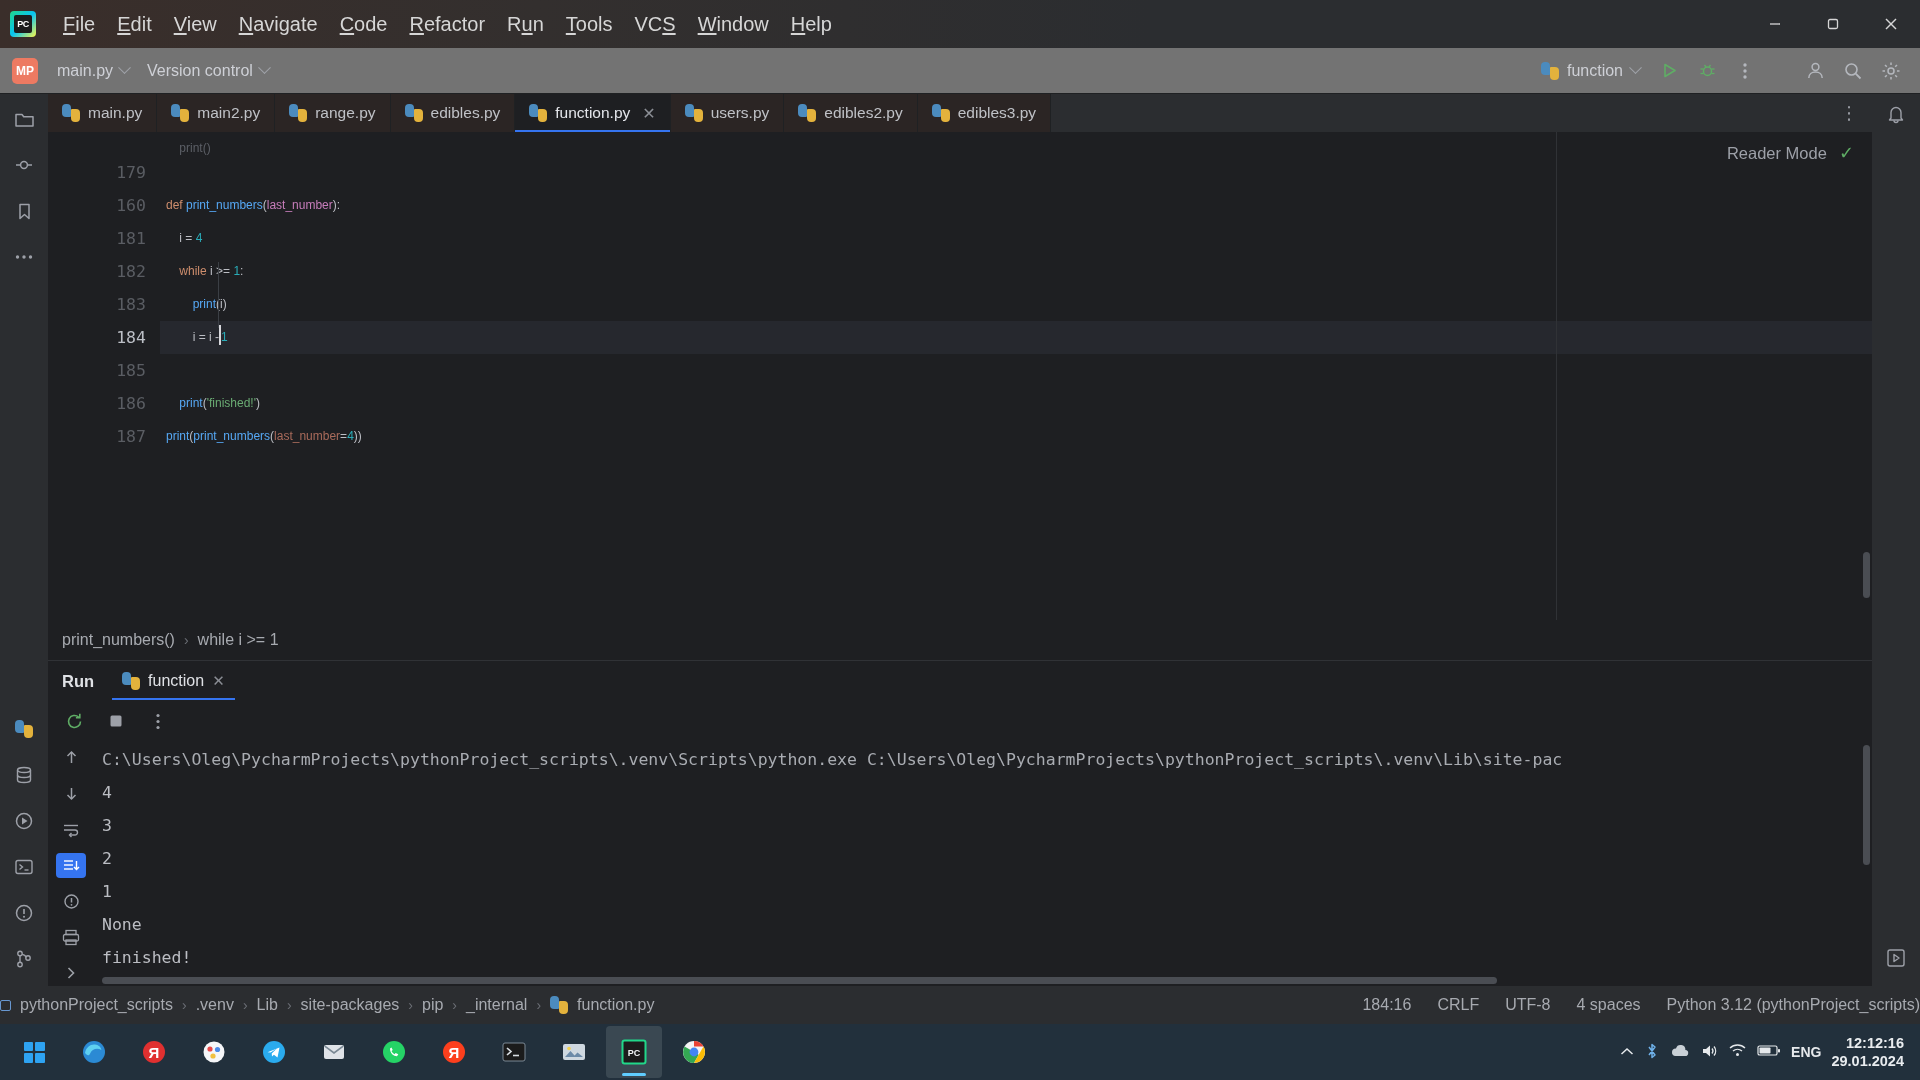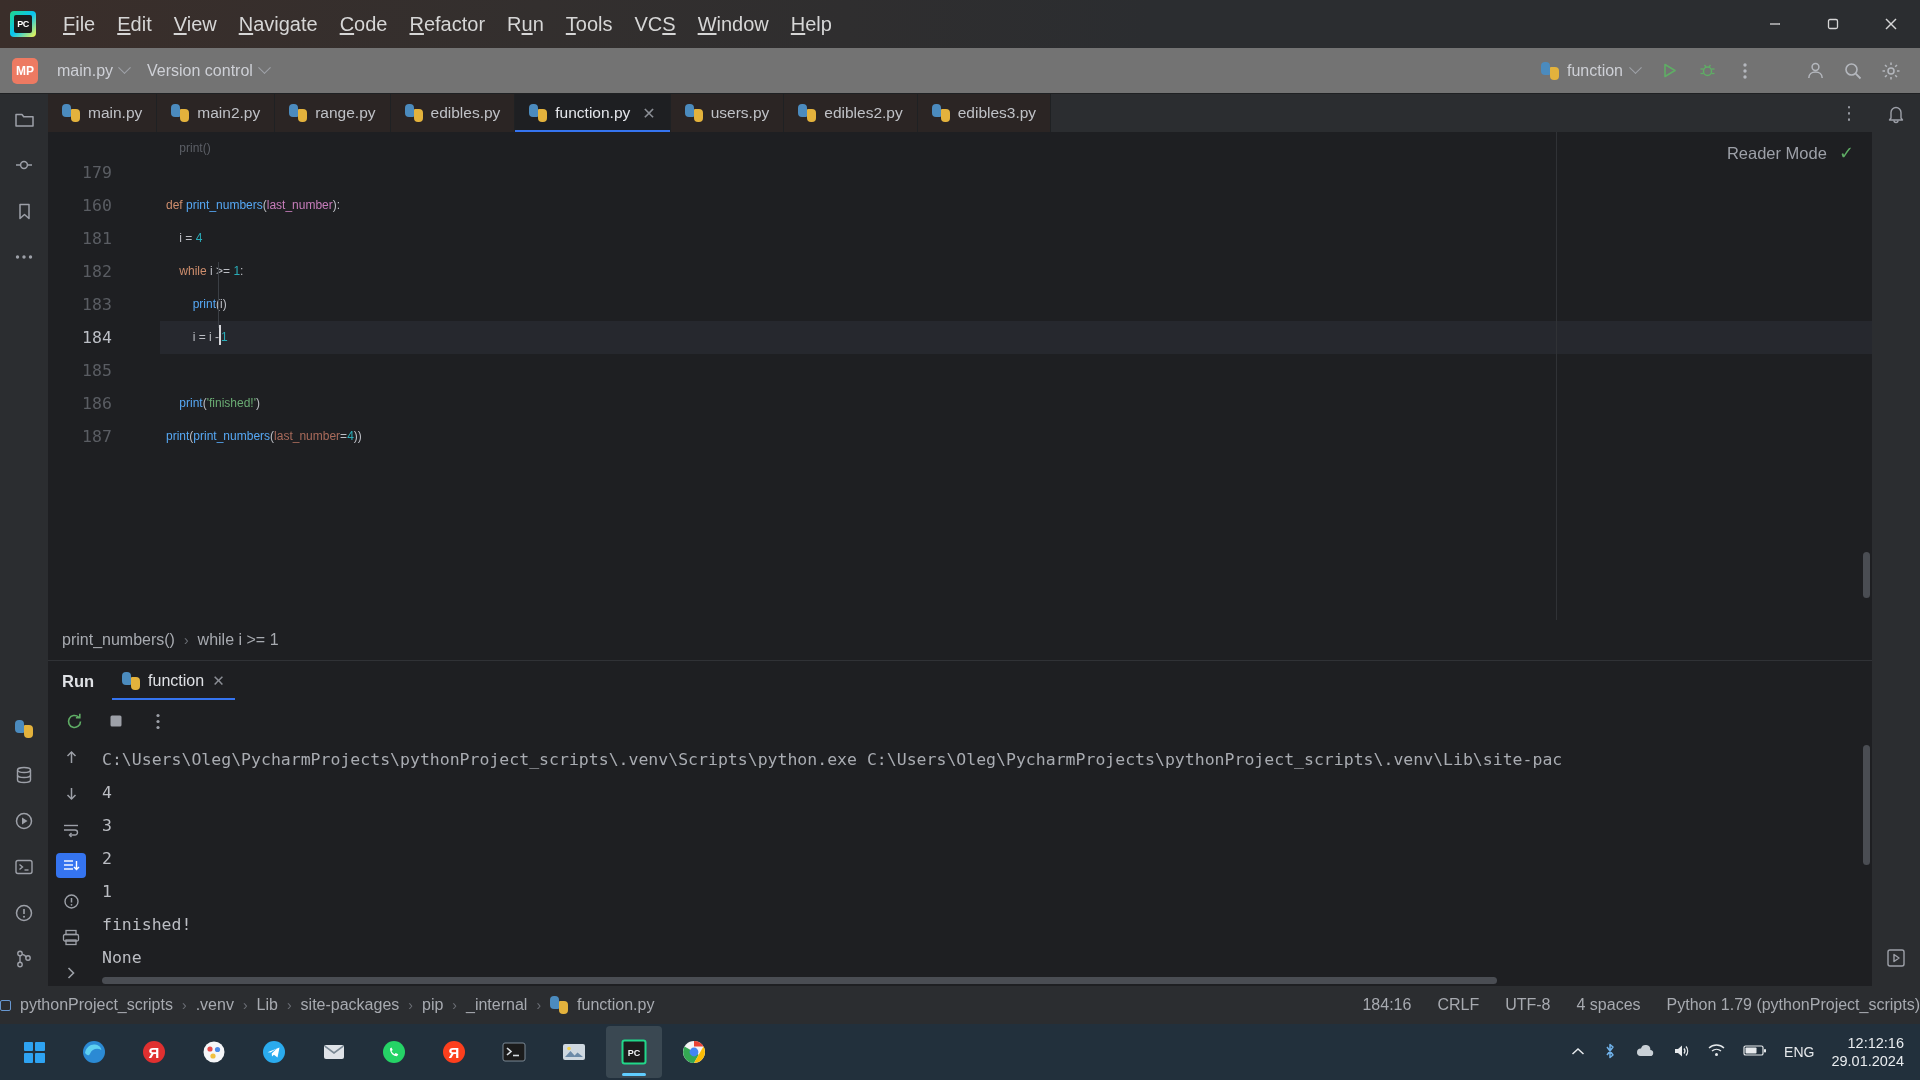--- a/index.html
+++ b/index.html
@@ -85,21 +85,21 @@
   .tab.active { background:#1e1f22; color:#e4e6eb; }
   .tab.active::after{ content:""; position:absolute; left:0; right:0; bottom:0; height:2px; background:#3574f0; }
   .tab .x { color:#8b8e95; font-size:16px; margin-left:4px; }
   .tabs-spacer { flex:1; background:#2b2d30; display:flex; align-items:center; justify-content:flex-end; padding-right:14px; }
   .dots { color:#9da0a8; font-size:18px; letter-spacing:0; line-height:1; }
 
   
   .editor-wrap { flex:1; position:relative; display:flex; min-height:0; background:#1e1f22; overflow:hidden; }
   .gutter { width: 112px; flex:none; background:#1e1f22; text-align:right; padding-top:8px;
             font-family:"DejaVu Sans Mono", monospace; font-size:16.5px; color:#5a5d63; }
-  .gline { height: 33px; line-height:33px; padding-right:14px;text-align:center; }
+  .gline { height: 33px; line-height:33px; padding-right:14px; }
   .gline.cur { color:#bcbfc6; }
   .code { flex:1; padding-top:8px; font-family:Liberation Sans, sans-serif; font-size:12px;
           color:#bcbec4; position:relative; min-width:0; overflow:hidden; }
   .cline { height:33px; line-height:33px; white-space:pre; padding-left:6px; }
   .cline.cur { background:#26282e; }
   .hl-kw { color:#cf8e6d; }
   .hl-fn { color:#56a8f5; }
   .hl-param { color:#c77dbb; }
   .hl-num { color:#2aacb8; }
   .hl-str { color:#6aab73; }
@@ -146,21 +146,21 @@
             padding: 0 0; color:#a7aab0; font-size:16px; gap:10px; }
   .st-crumb { display:flex; align-items:center; gap:9px; }
   .st-right { margin-left:auto; display:flex; align-items:center; gap:26px; }
   .blue-sq { width:11px; height:11px; border:1.6px solid #6897d0; border-radius:2px; }
 
   
   .taskbar { height:56px; flex:none; background:#22303c; display:flex; align-items:center; padding:0 6px; gap:4px; }
   .tb-item { width:56px; height:52px; display:flex; align-items:center; justify-content:center; border-radius:4px; position:relative; }
   .tb-item.active { background:#3a4852; }
   .tb-item.active::after{ content:""; position:absolute; bottom:2px; left:16px; right:16px; height:3px; background:#60cdff; border-radius:2px; }
-  .tray { margin-left:auto; display:flex; align-items:center; gap:17px; padding-right:10px; color:#e6e9ec; font-size:14px; }
+  .tray { margin-left:auto; display:flex; align-items:center; gap:10px; padding-right:10px; color:#e6e9ec; font-size:14px;font-weight:bold; }
   .clock { text-align:right; line-height:1.25; font-size:14.5px; color:#e9ecef; }
   .win-logo { display:grid; grid-template-columns:1fr 1fr; grid-template-rows:1fr 1fr; gap:2.5px; width:21px; height:21px; }
   .win-logo i{ background:#2ea3f2; display:block; border-radius:1px; }
 </style>
 </head>
 <body>
 
 <div class="app">
 
   <div class="menubar">
@@ -509,22 +509,22 @@
                 </svg>
             </div>
           </div>
 
           <div class="console">
             <div class="cons-line dim">C:\Users\Oleg\PycharmProjects\pythonProject_scripts\.venv\Scripts\python.exe C:\Users\Oleg\PycharmProjects\pythonProject_scripts\.venv\Lib\site-pac</div>
             <div class="cons-line">4</div>
             <div class="cons-line">3</div>
             <div class="cons-line">2</div>
             <div class="cons-line">1</div>
+            <div class="cons-line">None</div>
             <div class="cons-line">finished!</div>
-            <div class="cons-line">None</div>
             <div class="hscroll" style="width:1395px;"></div>
             <div class="vscroll-run" style="height:120px;"></div>
           </div>
         </div>
       </div>
     </div>
 
     <div class="rrail">
       <div class="ric">
         <svg width="20" height="20" viewBox="0 0 20 20">
@@ -559,21 +559,21 @@
       <span>_internal</span>
       <span class="crumb-sep">›</span>
       <span class="pyicon"></span>
       <span>function.py</span>
     </div>
     <div class="st-right">
       <span>184:16</span>
       <span>CRLF</span>
       <span>UTF-8</span>
       <span>4 spaces</span>
-      <span>Python 1.79 (pythonProject_scripts)</span>
+      <span>Python 3.12 (pythonProject_scripts)</span>
     </div>
   </div>
 
   <div class="taskbar">
     <div class="tb-item">
       <span class="win-logo">
           <i></i>
           <i></i>
           <i></i>
           <i></i>

